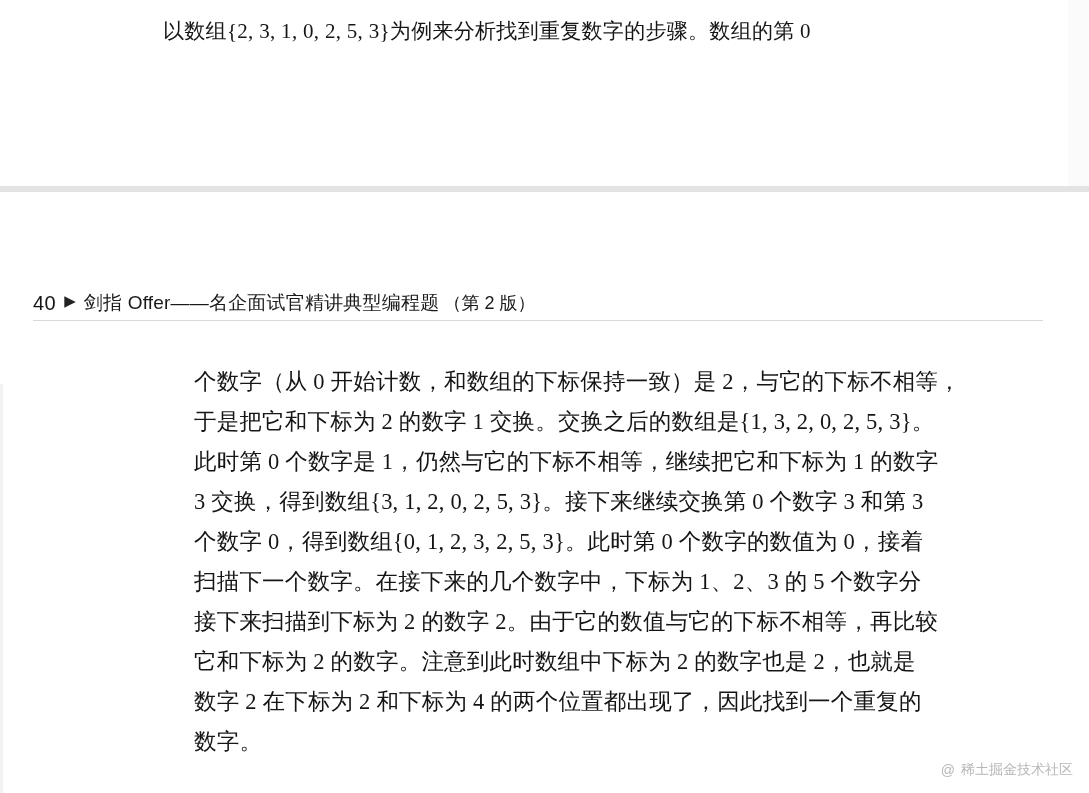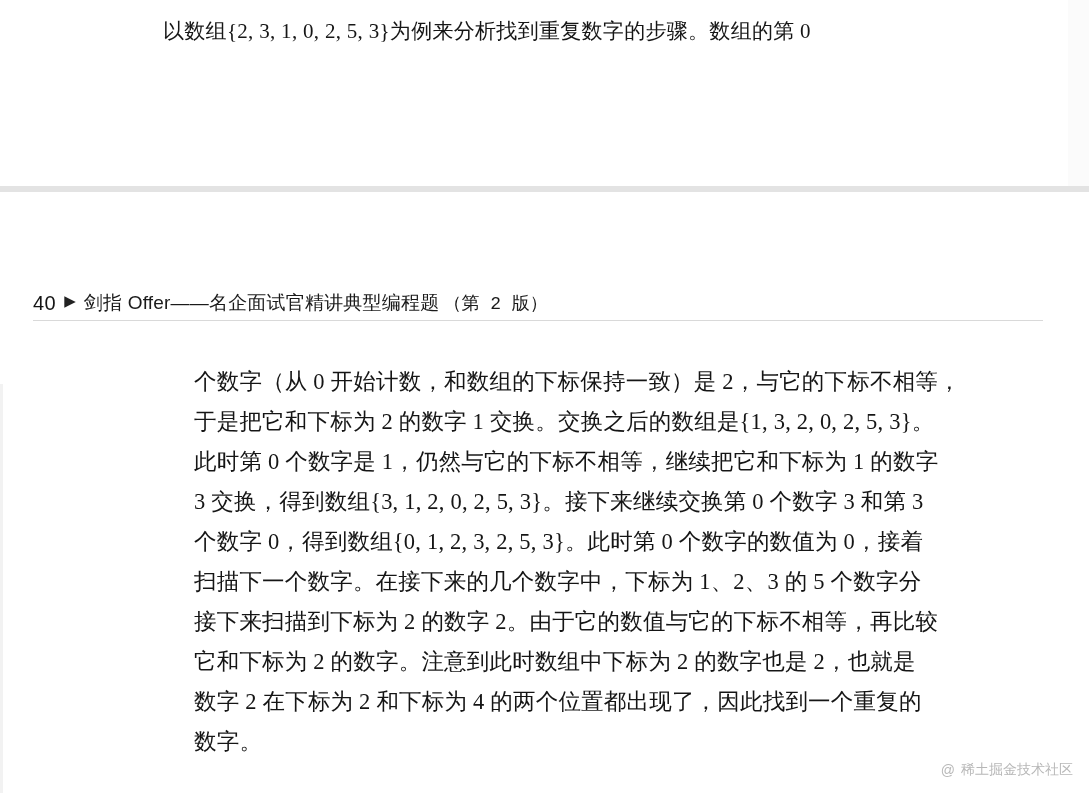--- a/index.html
+++ b/index.html
@@ -90,21 +90,21 @@
     top: -2px;
     padding: 0 4px;
   }
   .head-title {
     font-family: "Liberation Sans", "DejaVu Sans", sans-serif;
     font-size: 19px;
     letter-spacing: 0.2px;
     color: #1a1a1a;
   }
   .head-edition {
-    font-family: Liberation Mono, monospace;
+    font-family: Liberation Sans, sans-serif;
     font-size: 18px;
     color: #1a1a1a;
   }
 
   .head-rule {
     position: absolute;
     left: 33px;
     top: 128px;
     width: 1010px;
     height: 1px;

